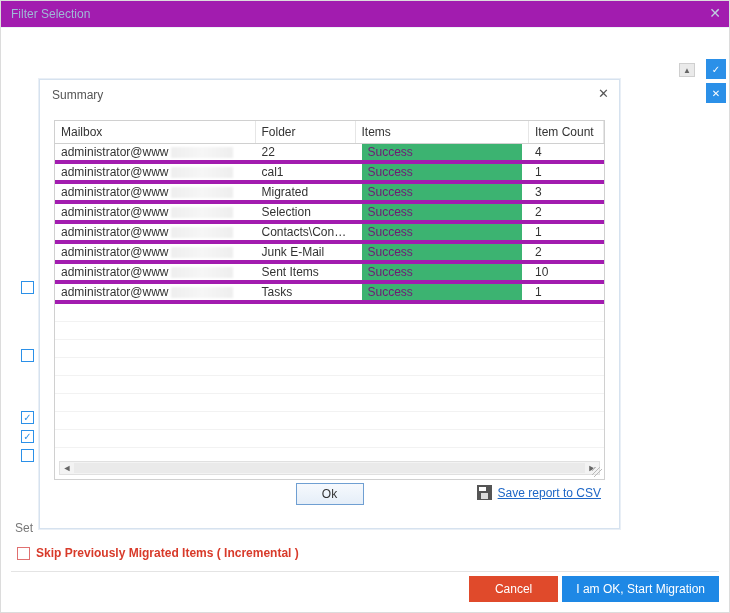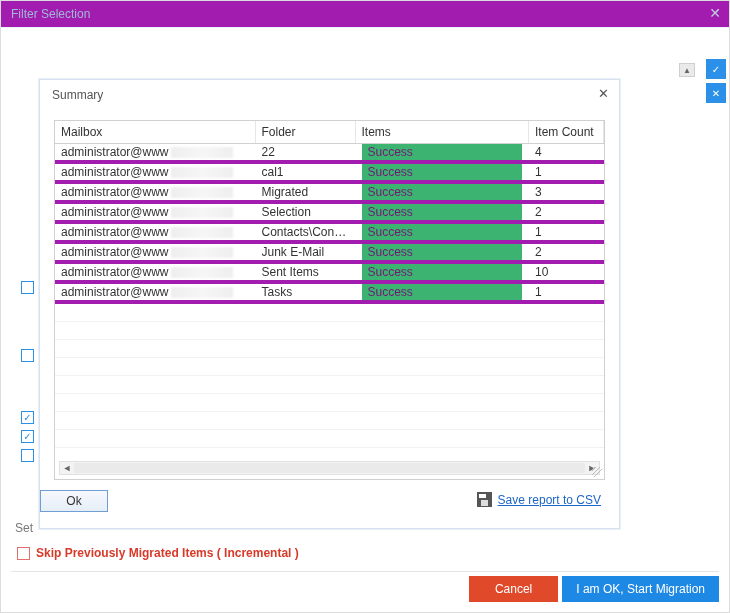--- a/index.html
+++ b/index.html
@@ -166,23 +166,23 @@
   .hscroll .track { flex:1; height:10px; background:#eaeaea; }
   .resize-grip {
     position:absolute; right:2px; bottom:2px;
     width:10px; height:10px;
     background:
       linear-gradient(135deg, transparent 5px,#bbb 5px,#bbb 6px,transparent 6px),
       linear-gradient(135deg, transparent 2px,#bbb 2px,#bbb 3px,transparent 3px),
       linear-gradient(135deg, transparent 8px,#bbb 8px,#bbb 9px,transparent 9px);
   }
   .modal-footer {
-    display:flex; align-items:center; 
-    position: relative;
-    margin-top: 10px;
+    display:flex; align-items:center; justify-content:center;
+    position: relative;
+    margin-top: 3px;
   }
   .ok-btn {
     width: 68px; height: 22px;
     background: linear-gradient(#f6f9fd,#e5eef8);
     border: 1px solid #6f9fd2;
     color:#333;
     font-size: 12px;
     cursor: pointer;
   }
   .save-link-wrap {

